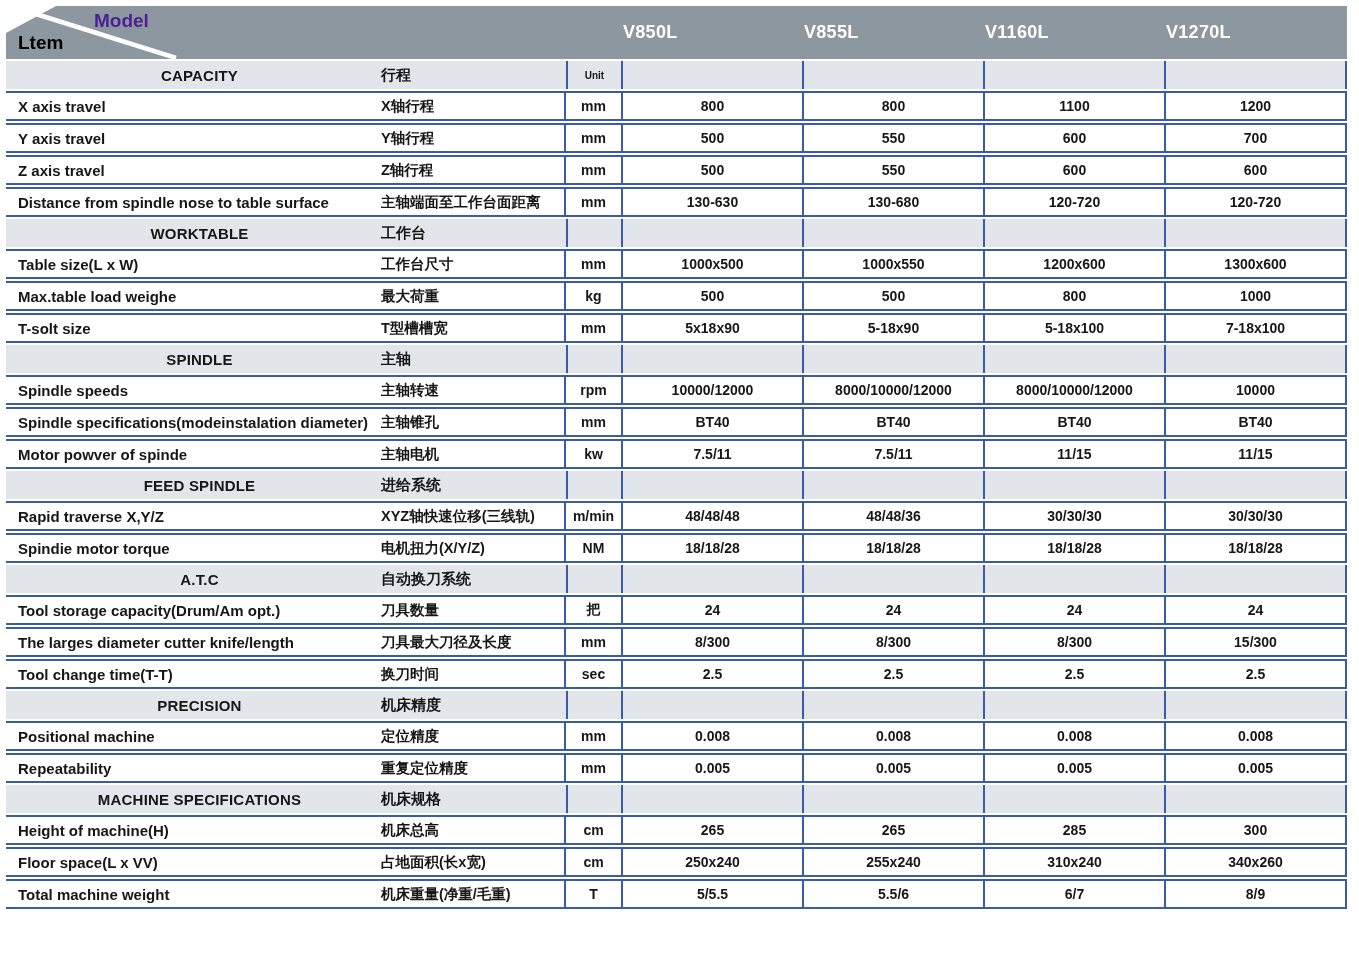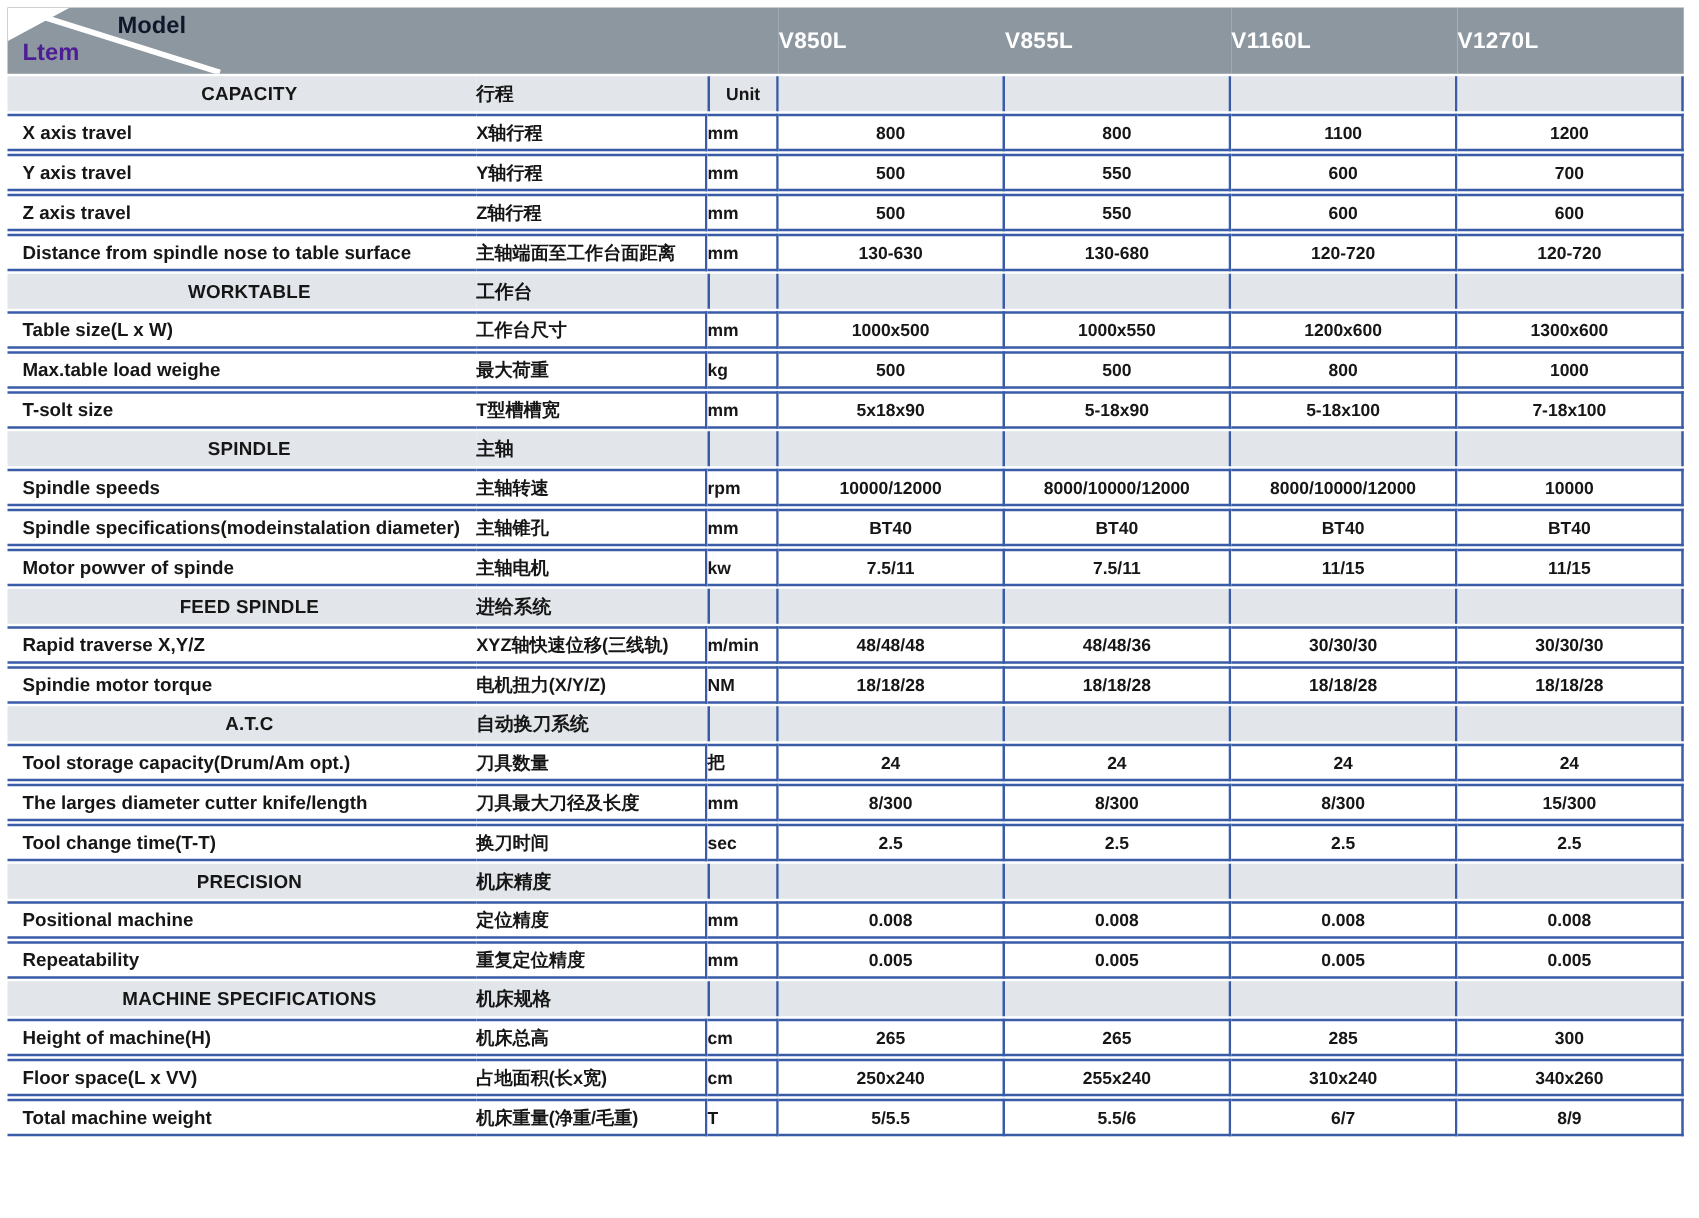--- a/index.html
+++ b/index.html
@@ -26,25 +26,25 @@
   tr.head td{
     background:var(--header-gray);
     height:53px;
     vertical-align:middle;
     padding:0;
   }
   td.corner{position:relative;overflow:hidden;}
   td.corner svg{position:absolute;left:0;top:0;display:block;}
   .model-lbl{
     position:absolute;left:88px;top:4px;
-    color:#0f172a;font-size:19px;font-weight:700;
+    color:#4c1d95;font-size:19px;font-weight:700;
   }
   .item-lbl{
     position:absolute;left:12px;top:26px;
-    color:#4c1d95;font-size:19px;font-weight:700;
+    color:#000000;font-size:19px;font-weight:700;
   }
   td.model{
     color:#fff;text-align:left;
     font-size:18px;font-weight:700;
     letter-spacing:0.3px;
   }
   
   tr.section td{
     background:var(--section-bg);
     height:28px;
@@ -52,21 +52,21 @@
     padding:0;
   }
   tr.section td.en{
     padding-left:12px;
     font-weight:700;font-size:15px;
     letter-spacing:0.2px;
     text-align:center;
   }
   tr.section td.zh{font-weight:700;font-size:15px;}
   tr.section td.unit{
-    text-align:center;font-weight:700;font-size:14px;
+    text-align:center;font-weight:700;font-size:10px;
     border-left:2px solid var(--border-blue);
     border-right:2px solid var(--border-blue);
   }
   tr.section td.val{border-right:2px solid var(--border-blue);}
   
   tr.data td{
     background:#fff;
     height:30px;
     vertical-align:middle;
     border-top:2px solid var(--border-blue);
@@ -75,21 +75,21 @@
   }
   tr.data td.en{
     padding-left:12px;
     font-weight:600;font-size:15px;
   }
   tr.data td.zh{
     font-weight:700;font-size:14.5px;
     border-right:2px solid var(--border-blue);
   }
   tr.data td.unit{
-    text-align:left;
+    text-align:center;
     font-weight:600;font-size:14px;
     border-right:2px solid var(--border-blue);
   }
   tr.data td.val{
     text-align:center;
     font-weight:600;font-size:14px;
     border-right:2px solid var(--border-blue);
   }
 </style>
 </head>

